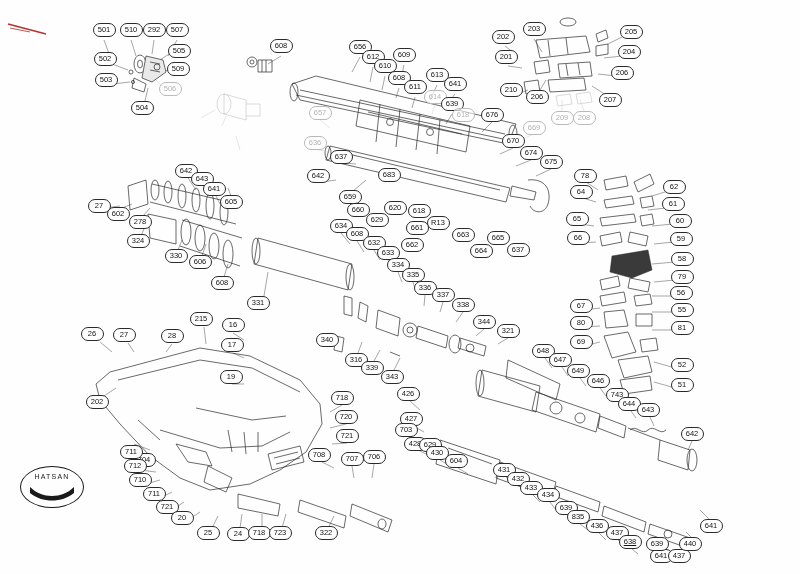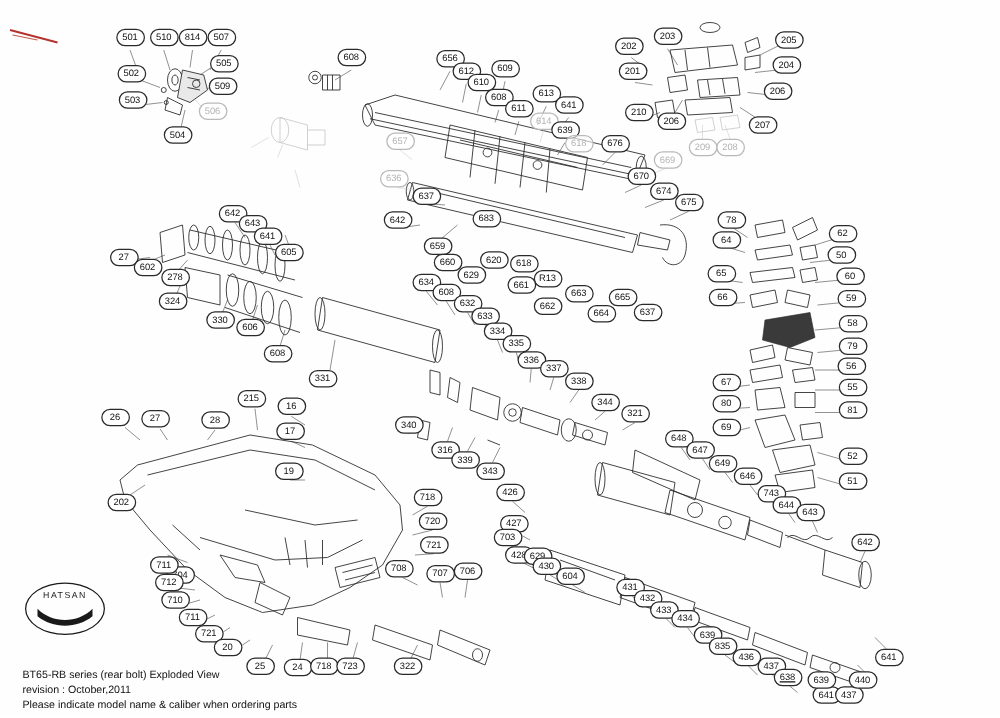--- a/index.html
+++ b/index.html
@@ -433,30 +433,25 @@
   </svg>
 
   <div id="logo">
     <div class="ellipse"></div>
     <div class="brand">HATSAN</div>
     <svg class="swoosh" viewBox="0 0 48 18">
       <path d="M2 4 C14 16 34 16 46 4 L46 10 C34 20 14 20 2 10 Z" fill="#1a1a1a"></path>
     </svg>
   </div>
 
-  <div id="caption">
-    <div>BT65-RB series (rear bolt) Exploded View</div>
-    <div>revision : October,2011</div>
-    <div>Please indicate model name &amp; caliber when ordering parts</div>
-  </div>
 
   <div id="callout-layer">
       <div class="callout small" style="left: 104px; top: 30px;">501</div>
       <div class="callout small" style="left: 131px; top: 30px;">510</div>
-      <div class="callout small" style="left: 154px; top: 30px;">814</div>
+      <div class="callout small" style="left: 154px; top: 30px;">292</div>
       <div class="callout small" style="left: 177px; top: 30px;">507</div>
       <div class="callout small" style="left: 179px; top: 51px;">505</div>
       <div class="callout small" style="left: 105px; top: 59px;">502</div>
       <div class="callout small" style="left: 178px; top: 69px;">509</div>
       <div class="callout small" style="left: 106px; top: 80px;">503</div>
       <div class="callout small faded" style="left: 170px; top: 89px;">506</div>
       <div class="callout small" style="left: 142px; top: 108px;">504</div>
       <div class="callout small" style="left: 281px; top: 46px;">608</div>
       <div class="callout small" style="left: 360px; top: 47px;">656</div>
       <div class="callout small" style="left: 373px; top: 57px;">612</div>
@@ -482,21 +477,21 @@
       <div class="callout small" style="left: 350px; top: 197px;">659</div>
       <div class="callout small" style="left: 358px; top: 210px;">660</div>
       <div class="callout small" style="left: 377px; top: 220px;">629</div>
       <div class="callout small" style="left: 395px; top: 208px;">620</div>
       <div class="callout small" style="left: 419px; top: 211px;">618</div>
       <div class="callout small" style="left: 438px; top: 223px;">R13</div>
       <div class="callout small" style="left: 341px; top: 226px;">634</div>
       <div class="callout small" style="left: 357px; top: 234px;">608</div>
       <div class="callout small" style="left: 374px; top: 243px;">632</div>
       <div class="callout small" style="left: 417px; top: 228px;">661</div>
-      <div class="callout small" style="left: 438px; top: 245px;">662</div>
+      <div class="callout small" style="left: 412px; top: 245px;">662</div>
       <div class="callout small" style="left: 463px; top: 235px;">663</div>
       <div class="callout small" style="left: 481px; top: 251px;">664</div>
       <div class="callout small" style="left: 498px; top: 238px;">665</div>
       <div class="callout small" style="left: 518px; top: 250px;">637</div>
       <div class="callout small" style="left: 388px; top: 253px;">633</div>
       <div class="callout small" style="left: 398px; top: 265px;">334</div>
       <div class="callout small" style="left: 413px; top: 275px;">335</div>
       <div class="callout small" style="left: 258px; top: 303px;">331</div>
       <div class="callout small" style="left: 425px; top: 288px;">336</div>
       <div class="callout small" style="left: 443px; top: 295px;">337</div>
@@ -551,21 +546,21 @@
       <div class="callout small" style="left: 506px; top: 57px;">201</div>
       <div class="callout small" style="left: 622px; top: 73px;">206</div>
       <div class="callout small" style="left: 511px; top: 90px;">210</div>
       <div class="callout small" style="left: 537px; top: 97px;">206</div>
       <div class="callout small" style="left: 610px; top: 100px;">207</div>
       <div class="callout small faded" style="left: 562px; top: 118px;">209</div>
       <div class="callout small faded" style="left: 584px; top: 118px;">208</div>
       <div class="callout small" style="left: 585px; top: 176px;">78</div>
       <div class="callout small" style="left: 581px; top: 192px;">64</div>
       <div class="callout small" style="left: 674px; top: 187px;">62</div>
-      <div class="callout small" style="left: 673px; top: 204px;">50</div>
+      <div class="callout small" style="left: 673px; top: 204px;">61</div>
       <div class="callout small" style="left: 577px; top: 219px;">65</div>
       <div class="callout small" style="left: 680px; top: 221px;">60</div>
       <div class="callout small" style="left: 578px; top: 238px;">66</div>
       <div class="callout small" style="left: 681px; top: 239px;">59</div>
       <div class="callout small" style="left: 682px; top: 259px;">58</div>
       <div class="callout small" style="left: 682px; top: 277px;">79</div>
       <div class="callout small" style="left: 681px; top: 293px;">56</div>
       <div class="callout small" style="left: 581px; top: 306px;">67</div>
       <div class="callout small" style="left: 682px; top: 310px;">55</div>
       <div class="callout small" style="left: 581px; top: 323px;">80</div>

